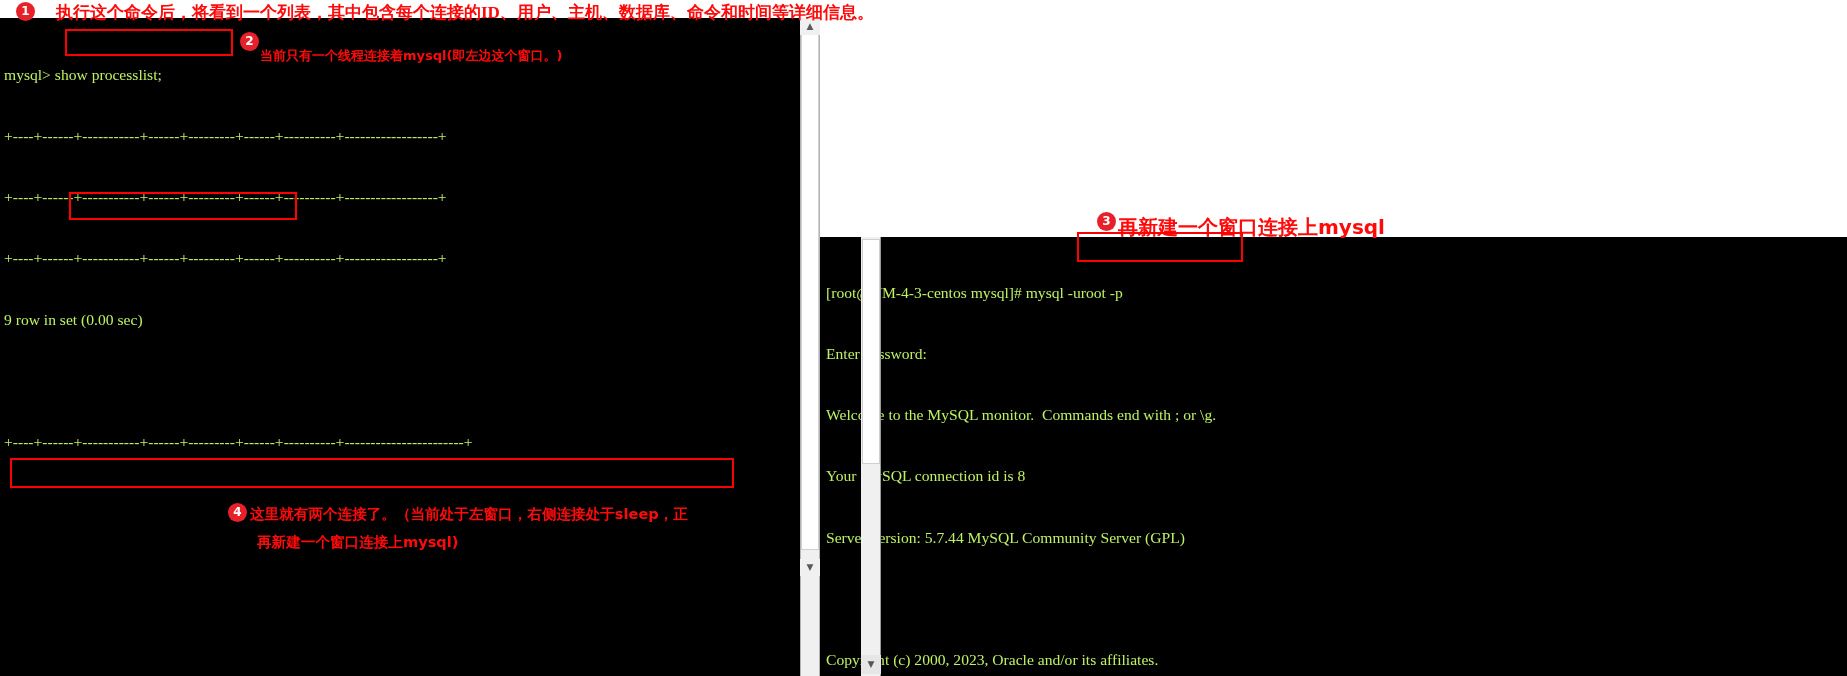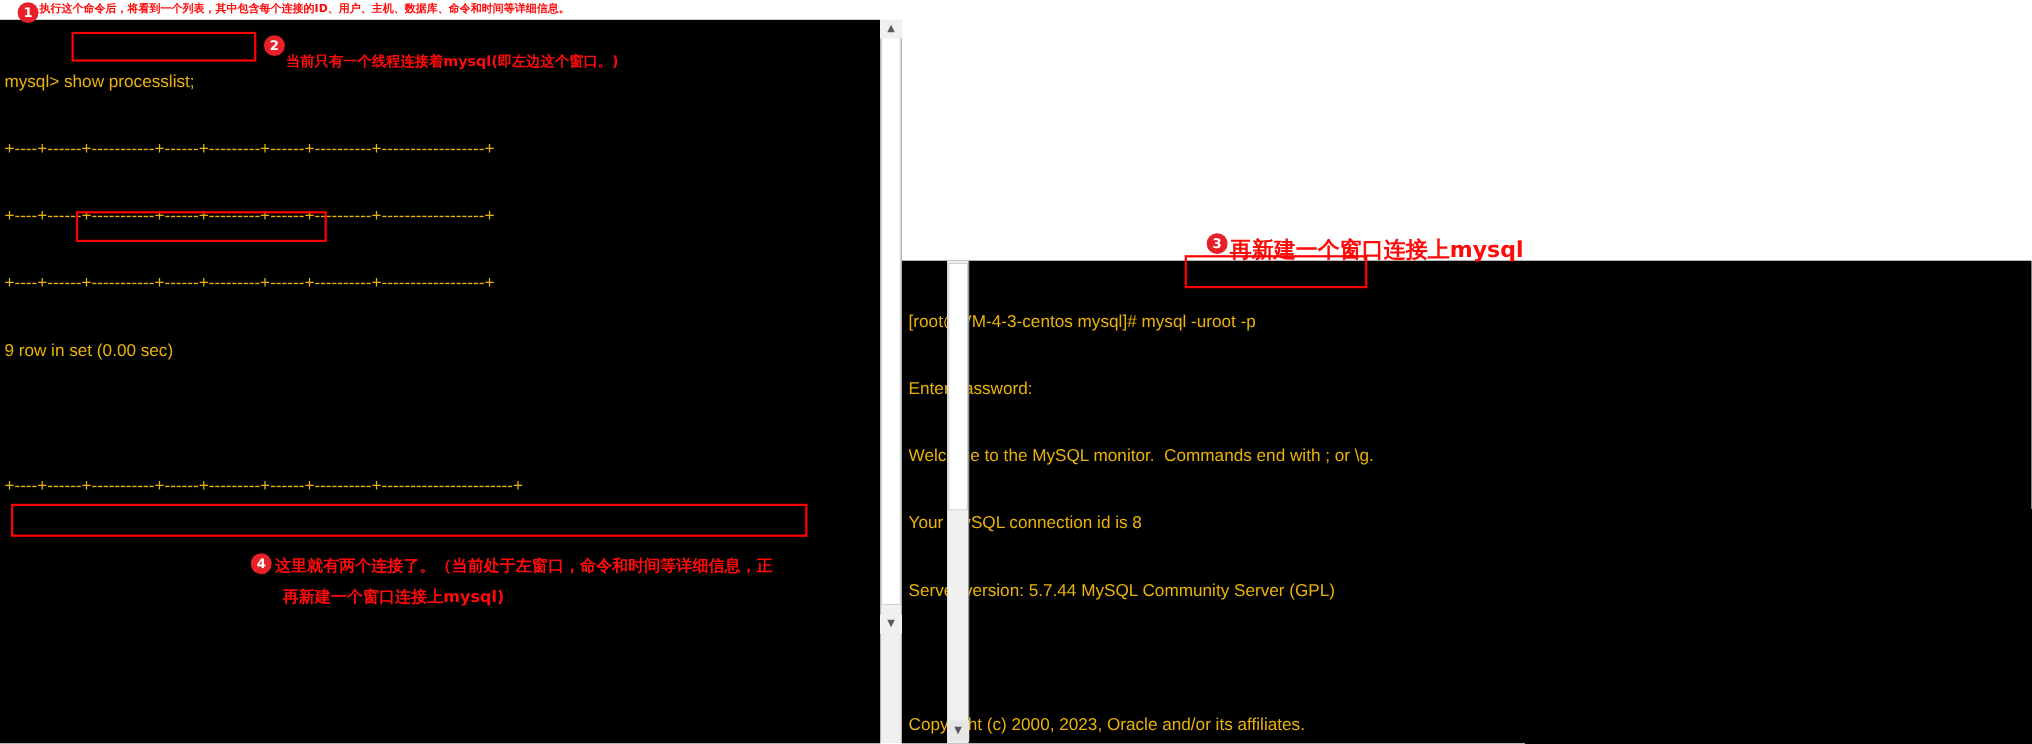--- a/index.html
+++ b/index.html
@@ -9,22 +9,22 @@
     font-family:"DejaVu Sans Mono", monospace;
     overflow:hidden;
     position:relative;
   }
   #stage{position:relative;width:1847px;height:676px;overflow:hidden;background:#fff;}
 
   
   .term{
     position:absolute;
     background:#000000;
-    color:#eab308;
-    font-family:Liberation Sans, sans-serif;
+    color:#bef264;
+    font-family:Liberation Serif, serif;
     white-space:pre;
     overflow:hidden;
   }
   #left-term{left:0;top:18px;width:800px;height:658px;font-size:15.6px;line-height:20.4px;padding:6px 0 0 4px;box-sizing:border-box;}
   #right-term{left:820px;top:237px;width:1027px;height:439px;font-size:15.6px;line-height:20.4px;padding:5px 0 0 6px;box-sizing:border-box;}
 
   .tline{display:block;height:20.4px;}
 
   
   #scroll-strip{
@@ -135,31 +135,31 @@
     
     
     
   </div>
 
   <div id="right-scroll"></div>
   <div id="right-scroll-thumb"></div>
   <div id="right-scroll-arrow">▼</div>
 
   <div class="badge" style="left:16px;top:2px;">1</div>
-  <div class="anno-text" style="left:36px;top:1px;font-size:10px;">执行这个命令后，将看到一个列表，其中包含每个连接的ID、用户、主机、数据库、命令和时间等详细信息。</div>
+  <div class="anno-text" style="left:56px;top:1px;font-size:17px;font-family:Liberation Serif, serif;">执行这个命令后，将看到一个列表，其中包含每个连接的ID、用户、主机、数据库、命令和时间等详细信息。</div>
 
   <div class="redbox" style="left:65px;top:29px;width:168px;height:27px;"></div>
   <div class="badge" style="left:240px;top:32px;">2</div>
   <div class="anno-text" style="left:260px;top:34px;font-size:13px;margin-top:13px;">当前只有一个线程连接着mysql(即左边这个窗口。)</div>
 
   <div class="redbox" style="left:69px;top:192px;width:228px;height:28px;"></div>
 
   <div class="redbox" style="left:10px;top:458px;width:724px;height:30px;"></div>
 
   <div class="badge" style="left:228px;top:503px;">4</div>
-  <div class="anno-text" style="left:250px;top:505px;font-size:14.6px;">这里就有两个连接了。（当前处于左窗口，命令和时间等详细信息，正</div>
+  <div class="anno-text" style="left:250px;top:505px;font-size:14.6px;">这里就有两个连接了。（当前处于左窗口，右侧连接处于sleep，正</div>
   <div class="anno-text" style="left:257px;top:533px;font-size:14.6px;">再新建一个窗口连接上mysql)</div>
 
   <div class="badge" style="left:1097px;top:212px;">3</div>
   <div class="anno-text" style="left:1118px;top:214px;font-size:20px;">再新建一个窗口连接上mysql</div>
   <div class="redbox" style="left:1077px;top:232px;width:166px;height:30px;"></div>
 
 </div>
 
 </body></html>

